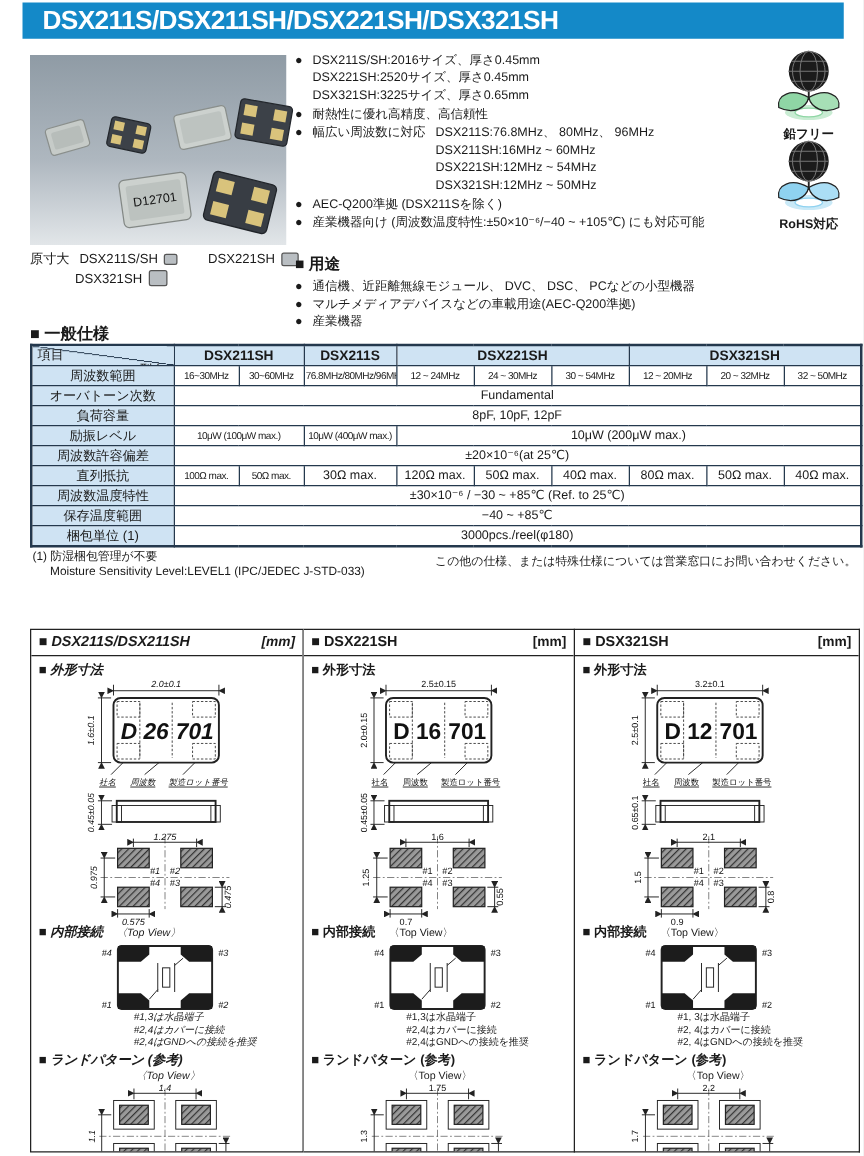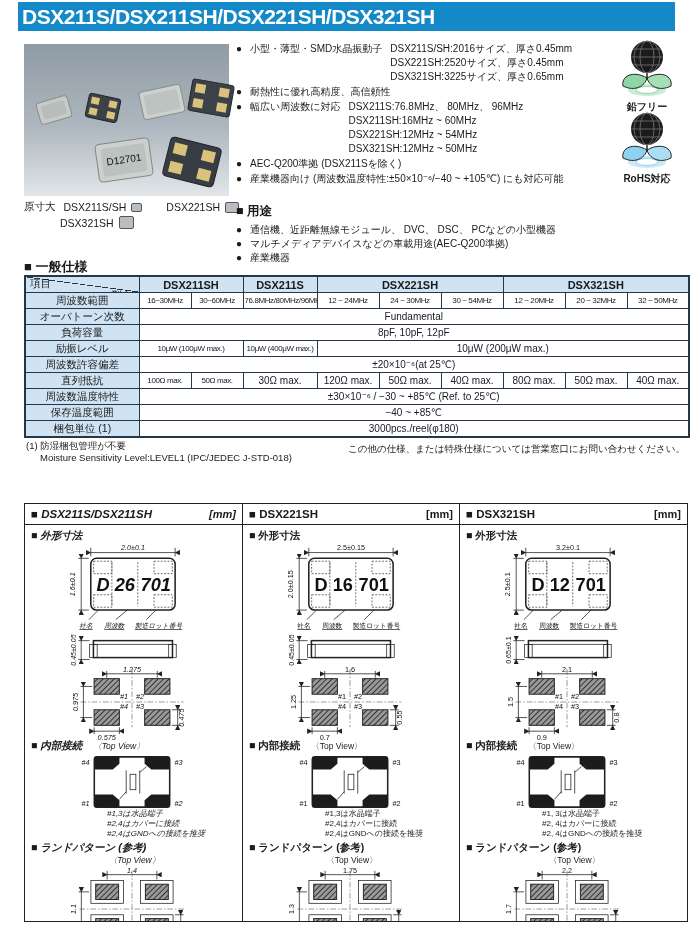--- a/index.html
+++ b/index.html
@@ -1,21 +1,21 @@
 <!DOCTYPE html>
 <html><head>
 <meta charset="utf-8">
 <style>
   html,body{margin:0;padding:0;background:#fff;}
   body{font-family:"Liberation Sans","DejaVu Sans",sans-serif;color:#1a1a1a;}
   #page{position:relative;width:691px;height:925px;background:#fff;overflow:hidden;
         border-right:1px solid #b9b9b9;border-bottom:1px solid #b9b9b9;}
   
   .titlebar{position:absolute;left:18px;top:2px;width:657px;height:29px;background:#1489c8;
-            color:#fff;font-weight:bold;font-size:21px;line-height:29px;padding-left:4px;
+            color:#fff;font-weight:bold;font-size:21px;line-height:29px;padding-left:16px;
             box-sizing:border-box;letter-spacing:-0.5px;}
   
   .photo{position:absolute;left:24px;top:44px;width:205px;height:152px;
          background:linear-gradient(#8f9ba5,#aeb7bf 55%,#e2e6e9);}
   .photo-caption{position:absolute;left:24px;top:200px;width:230px;font-size:10.5px;}
   .cap-row{display:flex;align-items:center;margin-bottom:2px;}
   .chipglyph{display:inline-block;background:#b9bec2;border:1.5px solid #555;border-radius:2px;margin:0 10px 0 5px;}
   .cg1{width:9px;height:7px;} .cg2{width:12px;height:9px;} .cg3{width:13px;height:11px;}
   
   .features{position:absolute;left:236px;top:42px;width:382px;font-size:10px;white-space:nowrap;}
@@ -140,21 +140,20 @@
     </div>
     <div class="cap-row" style="padding-left:36px;">
       <span>DSX321SH</span>
       <span class="chipglyph cg3"></span>
     </div>
   </div>
 
   <div class="features">
     <div class="feat-row">
       <span class="feat-marker">●</span>
-      <span class="feat-lead">小型・薄型・SMD水晶振動子</span>
       <span class="feat-details">
         <span>DSX211S/SH:2016サイズ、厚さ0.45mm</span>
         <span>DSX221SH:2520サイズ、厚さ0.45mm</span>
         <span>DSX321SH:3225サイズ、厚さ0.65mm</span>
       </span>
     </div>
     <div class="feat-row">
       <span class="feat-marker">●</span>
       <span class="feat-lead">耐熱性に優れ高精度、高信頼性</span>
     </div>
@@ -311,21 +310,21 @@
     </tr>
     <tr>
       <td class="rowlabel">梱包単位 (1)</td>
       <td colspan="9">3000pcs./reel(φ180)</td>
     </tr>
   </tbody>
     </table>
 
   <div class="footnotes">
     <div>(1) 防湿梱包管理が不要</div>
-    <div class="footnote-indent">Moisture Sensitivity Level:LEVEL1 (IPC/JEDEC J-STD-018)</div>
+    <div class="footnote-indent">Moisture Sensitivity Level:LEVEL1 (IPC/JEDEC J-STD-033)</div>
   </div>
   <div class="note-right">この他の仕様、または特殊仕様については営業窓口にお問い合わせください。</div>
 
   <div class="panels">
 
     <div class="panel p-w1">
       <div class="panel-title">
         <span><span>■</span>
           <span>DSX211S/DSX211SH</span></span>
         <span class="panel-unit">[mm]</span>

